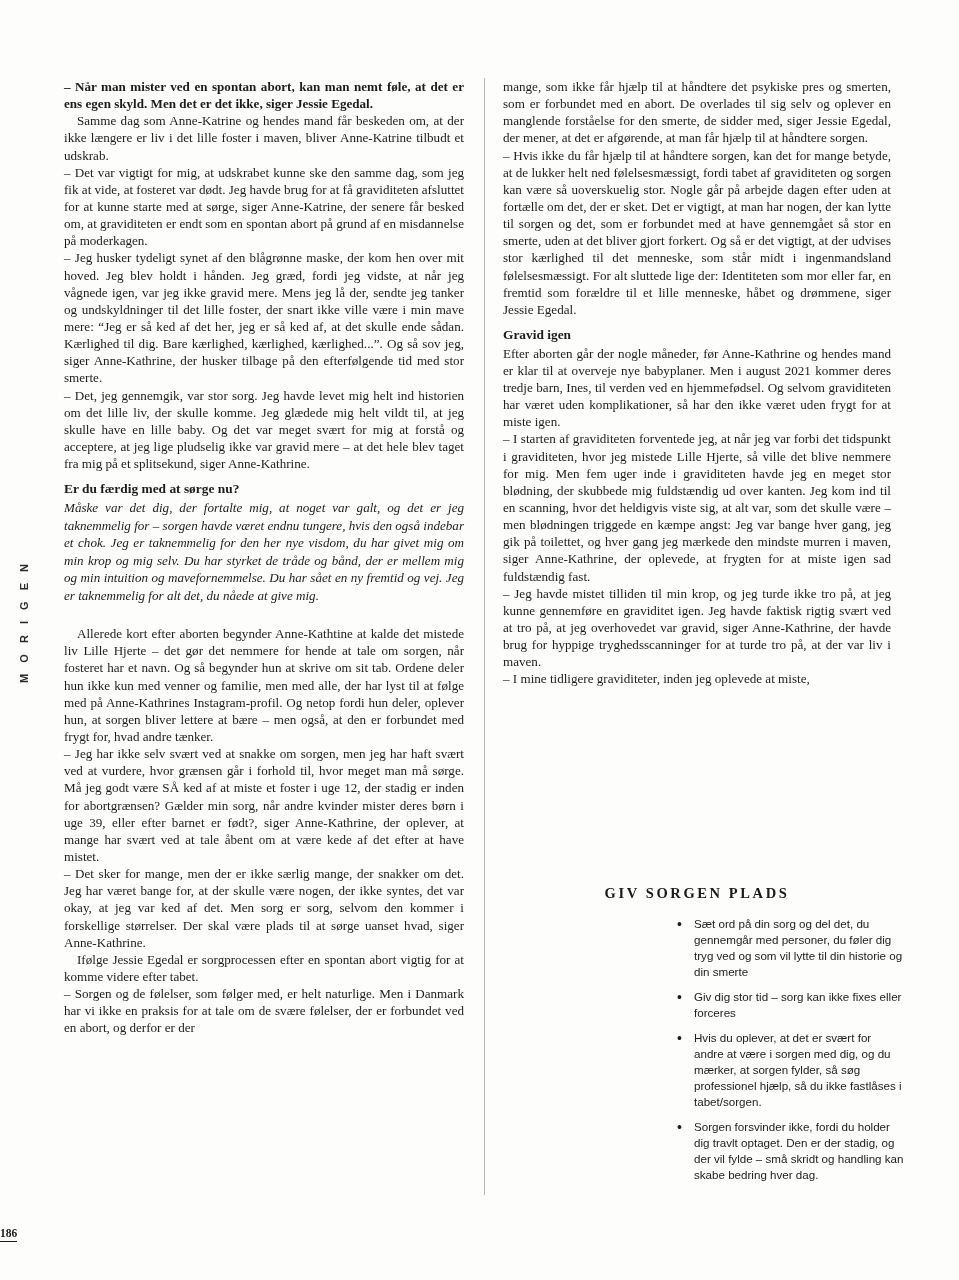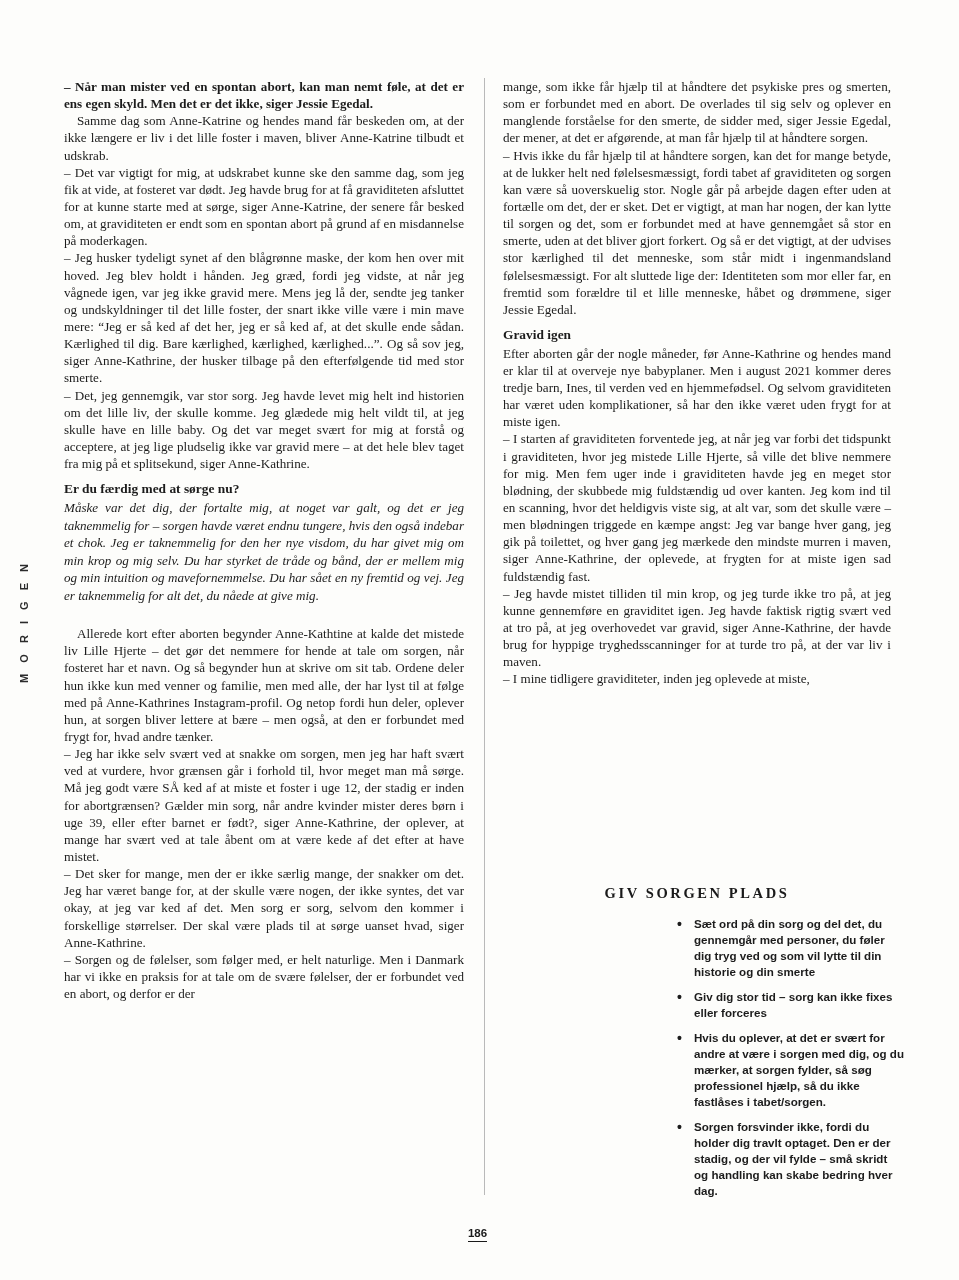--- a/index.html
+++ b/index.html
@@ -120,39 +120,38 @@
     font-family: "Liberation Sans", sans-serif;
     font-size: 11.6px;
     line-height: 1.38;
     color: #1c1c1c;
     width: 210px;
     margin-left: 165px;
   }
   .box-list li {
     position: relative;
     margin-bottom: 9px;
-    font-weight: bold;
   }
   .box-list li::before {
     content: "\2022";
     position: absolute;
     left: -17px;
     top: -1px;
     font-size: 14px;
     color: #1c1c1c;
   }
 
   
   .folio {
     position: absolute;
     left: 0;
     right: 4px;
     bottom: 38px;
-    text-align: center;
-    font-family: Liberation Sans, sans-serif;
+    text-align: left;
+    font-family: Liberation Serif, serif;
     font-size: 11.5px;
     font-weight: 700;
     color: #1a1a1a;
   }
   .folio span {
     display: inline-block;
     padding-bottom: 2px;
     border-bottom: 1.6px solid #1a1a1a;
   }
 </style>
@@ -173,20 +172,21 @@
     <p class="dash">– Det, jeg gennemgik, var stor sorg. Jeg havde levet mig helt ind historien om det lille liv, der skulle komme. Jeg glædede mig helt vildt til, at jeg skulle have en lille baby. Og det var meget svært for mig at forstå og acceptere, at jeg lige pludselig ikke var gravid mere – at det hele blev taget fra mig på et splitsekund, siger Anne-Kathrine.</p>
 
     <h3 class="sub">Er du færdig med at sørge nu?</h3>
     <p class="pullquote">Måske var det dig, der fortalte mig, at noget var galt, og det er jeg taknemmelig for – sorgen havde været endnu tungere, hvis den også indebar et chok. Jeg er taknemmelig for den her nye visdom, du har givet mig om min krop og mig selv. Du har styrket de tråde og bånd, der er mellem mig og min intuition og mavefornemmelse. Du har sået en ny fremtid og vej. Jeg er taknemmelig for alt det, du nåede at give mig.</p>
 
     <div class="spacer-md"></div>
 
     <p class="ind">Allerede kort efter aborten begynder Anne-Kathtine at kalde det mistede liv Lille Hjerte – det gør det nemmere for hende at tale om sorgen, når fosteret har et navn. Og så begynder hun at skrive om sit tab. Ordene deler hun ikke kun med venner og familie, men med alle, der har lyst til at følge med på Anne-Kathrines Instagram-profil. Og netop fordi hun deler, oplever hun, at sorgen bliver lettere at bære – men også, at den er forbundet med frygt for, hvad andre tænker.</p>
     <p class="dash">– Jeg har ikke selv svært ved at snakke om sorgen, men jeg har haft svært ved at vurdere, hvor grænsen går i forhold til, hvor meget man må sørge. Må jeg godt være SÅ ked af at miste et foster i uge 12, der stadig er inden for abortgrænsen? Gælder min sorg, når andre kvinder mister deres børn i uge 39, eller efter barnet er født?, siger Anne-Kathrine, der oplever, at mange har svært ved at tale åbent om at være kede af det efter at have mistet.</p>
     <p class="dash">– Det sker for mange, men der er ikke særlig mange, der snakker om det. Jeg har været bange for, at der skulle være nogen, der ikke syntes, det var okay, at jeg var ked af det. Men sorg er sorg, selvom den kommer i forskellige størrelser. Der skal være plads til at sørge uanset hvad, siger Anne-Kathrine.</p>
+    <p class="ind">Ifølge Jessie Egedal er sorgprocessen efter en spontan abort vigtig for at komme videre efter tabet.</p>
     <p class="dash">– Sorgen og de følelser, som følger med, er helt naturlige. Men i Danmark har vi ikke en praksis for at tale om de svære følelser, der er forbundet ved en abort, og derfor er der</p>
   </div>
 
   <div class="col col-right">
     <p>mange, som ikke får hjælp til at håndtere det psykiske pres og smerten, som er forbundet med en abort. De overlades til sig selv og oplever en manglende forståelse for den smerte, de sidder med, siger Jessie Egedal, der mener, at det er afgørende, at man får hjælp til at håndtere sorgen.</p>
     <p class="dash">– Hvis ikke du får hjælp til at håndtere sorgen, kan det for mange betyde, at de lukker helt ned følelsesmæssigt, fordi tabet af graviditeten og sorgen kan være så uoverskuelig stor. Nogle går på arbejde dagen efter uden at fortælle om det, der er sket. Det er vigtigt, at man har nogen, der kan lytte til sorgen og det, som er forbundet med at have gennemgået så stor en smerte, uden at det bliver gjort forkert. Og så er det vigtigt, at der udvises stor kærlighed til det menneske, som står midt i ingenmandsland følelsesmæssigt. For alt sluttede lige der: Identiteten som mor eller far, en fremtid som forældre til et lille menneske, håbet og drømmene, siger Jessie Egedal.</p>
 
     <h3 class="sub">Gravid igen</h3>
     <p>Efter aborten går der nogle måneder, før Anne-Kathrine og hendes mand er klar til at overveje nye babyplaner. Men i august 2021 kommer deres tredje barn, Ines, til verden ved en hjemmefødsel. Og selvom graviditeten har været uden komplikationer, så har den ikke været uden frygt for at miste igen.</p>
     <p class="dash"> – I starten af graviditeten forventede jeg, at når jeg var forbi det tidspunkt i graviditeten, hvor jeg mistede Lille Hjerte, så ville det blive nemmere for mig. Men fem uger inde i graviditeten havde jeg en meget stor blødning, der skubbede mig fuldstændig ud over kanten. Jeg kom ind til en scanning, hvor det heldigvis viste sig, at alt var, som det skulle være – men blødningen triggede en kæmpe angst: Jeg var bange hver gang, jeg gik på toilettet, og hver gang jeg mærkede den mindste murren i maven, siger Anne-Kathrine, der oplevede, at frygten for at miste igen sad fuldstændig fast.</p>

